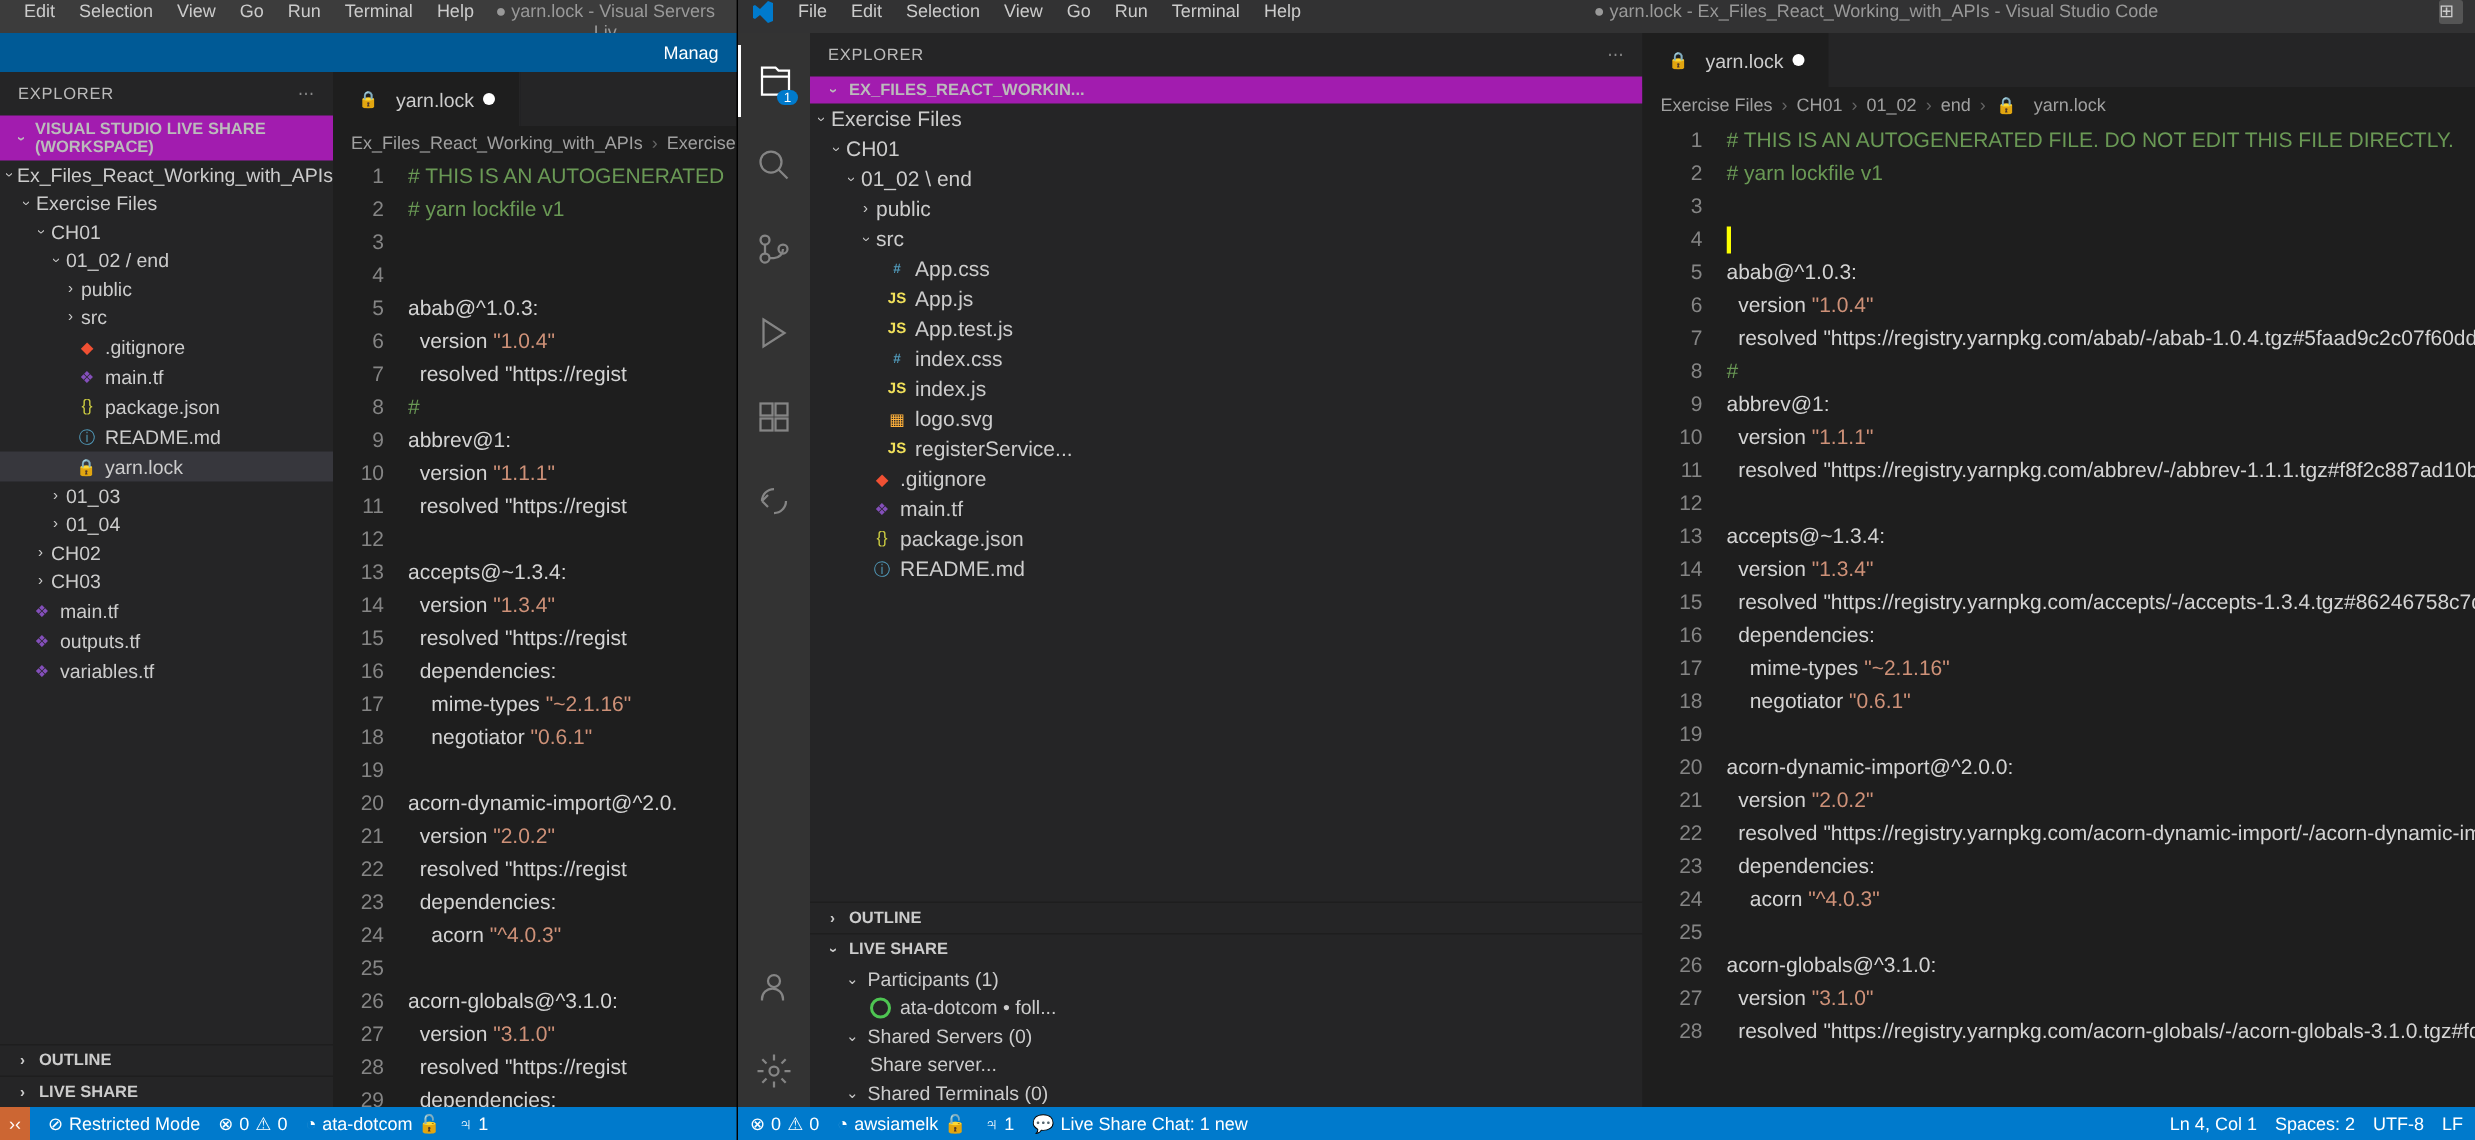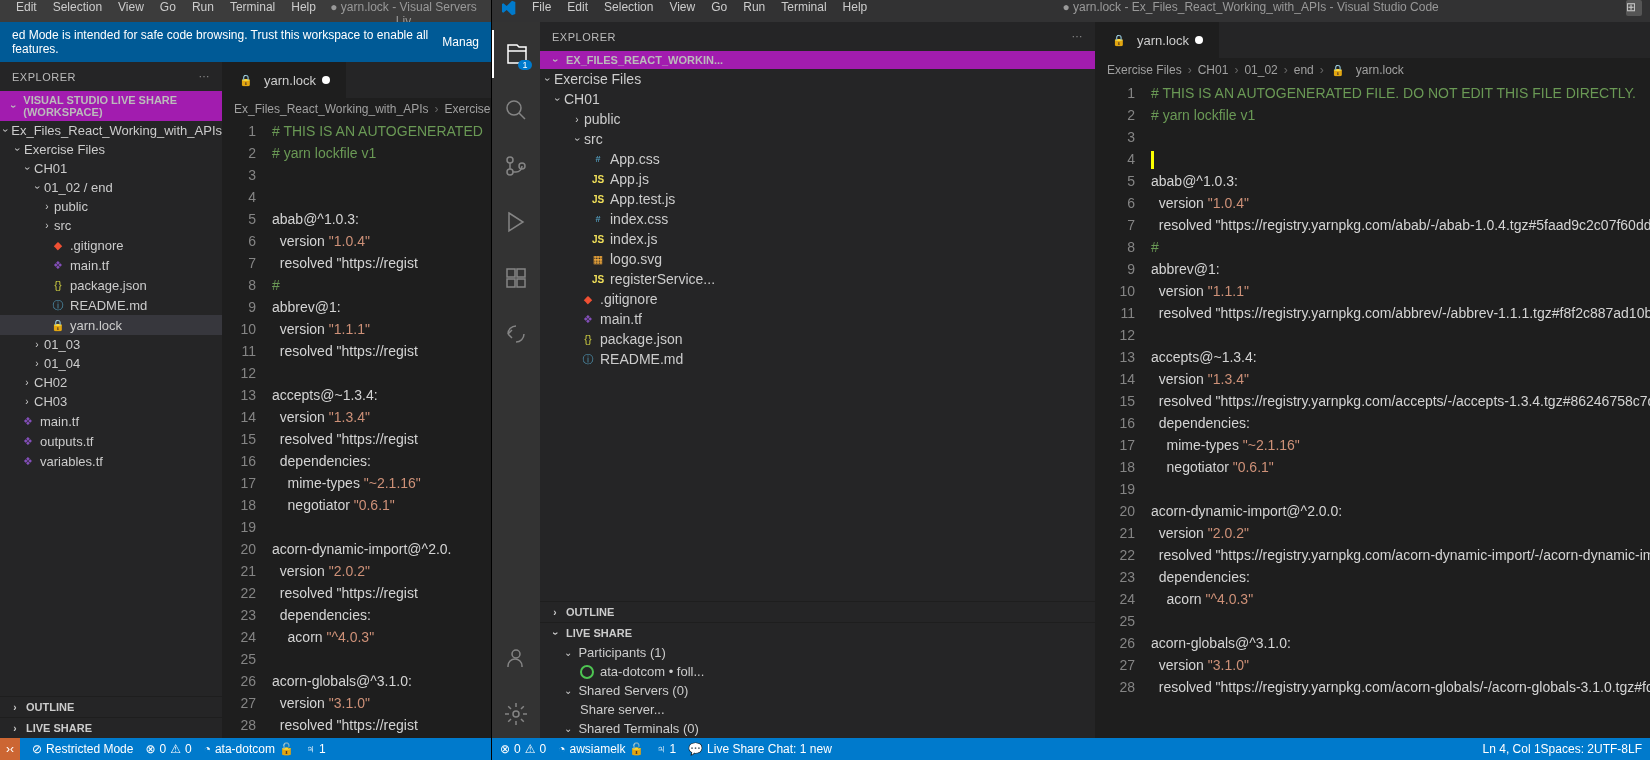--- a/index.html
+++ b/index.html
@@ -50,21 +50,21 @@
 .code-token-comment { color: #6a9955; }
 .code-token-string { color: #ce9178; }
 .cursor-line { background: #fbff00; width: 3px; display: inline-block; height: 18px; vertical-align: middle; }
 .bottom-sections { background: #252526; }
 .section-collapse { padding: 4px 8px; text-transform: uppercase; font-size: 11px; font-weight: 600; color: #ccc; display: flex; align-items: center; gap: 4px; cursor: pointer; border-top: 1px solid #1e1e1e; }
 .liveshare-item { padding: 2px 8px 2px 24px; font-size: 13px; display: flex; align-items: center; gap: 6px; cursor: pointer; }
 .participant-icon { width: 14px; height: 14px; border: 2px solid #4ec552; border-radius: 50%; }
 .status-bar { height: 22px; background: #007acc; color: #fff; display: flex; align-items: center; font-size: 12px; padding: 0 8px; gap: 12px; }
 .status-bar.left-status { background: #007acc; }
 .status-item { display: flex; align-items: center; gap: 4px; cursor: pointer; }
-.status-right { margin-left: auto; display: flex; }
+.status-right { margin-left: auto; display: flex; gap: 12px; }
 .icon-tf { color: #844FBA; }
 .icon-js { color: #f1e05a; font-weight: bold; font-size: 10px; }
 .icon-css { color: #519aba; font-weight: bold; font-size: 9px; }
 .icon-json { color: #cbcb41; }
 .icon-info { color: #519aba; }
 .icon-git { color: #f05033; }
 .icon-lock { color: #e8e8e8; }
 .icon-svg { color: #ffb13b; }
 .icon-readme { color: #519aba; }
 </style>
@@ -78,21 +78,20 @@
       <span class="menu-item">Edit</span>
       <span class="menu-item">Selection</span>
       <span class="menu-item">View</span>
       <span class="menu-item">Go</span>
       <span class="menu-item">Run</span>
       <span class="menu-item">Terminal</span>
       <span class="menu-item">Help</span>
       <span class="window-title">● yarn.lock - Visual Servers Liv</span>
     </div>
     <div class="restricted-banner">
-      <span>ed Mode is intended for safe code browsing. Trust this workspace to enable all features.</span>
       <a>Manag</a>
     </div>
     <div class="body-area">
       <div class="sidebar">
         <div class="panel-header">
           <span>EXPLORER</span>
           <span class="panel-actions">⋯</span>
         </div>
         <div class="section-header bold">
           <span class="chevron">›</span>
@@ -381,20 +380,26 @@
               <span>Exercise Files</span>
             </div>
             <div class="tree-item">
               <span class="tree-indent"></span>
               <span class="chevron">›</span>
               <span>CH01</span>
             </div>
             <div class="tree-item">
               <span class="tree-indent"></span>
               <span class="tree-indent"></span>
+              <span class="chevron">›</span>
+              <span>01_02 \ end</span>
+            </div>
+            <div class="tree-item">
+              <span class="tree-indent"></span>
+              <span class="tree-indent"></span>
               <span class="tree-indent"></span>
               <span class="chevron collapsed">›</span>
               <span>public</span>
             </div>
             <div class="tree-item">
               <span class="tree-indent"></span>
               <span class="tree-indent"></span>
               <span class="tree-indent"></span>
               <span class="chevron">›</span>
               <span>src</span>

